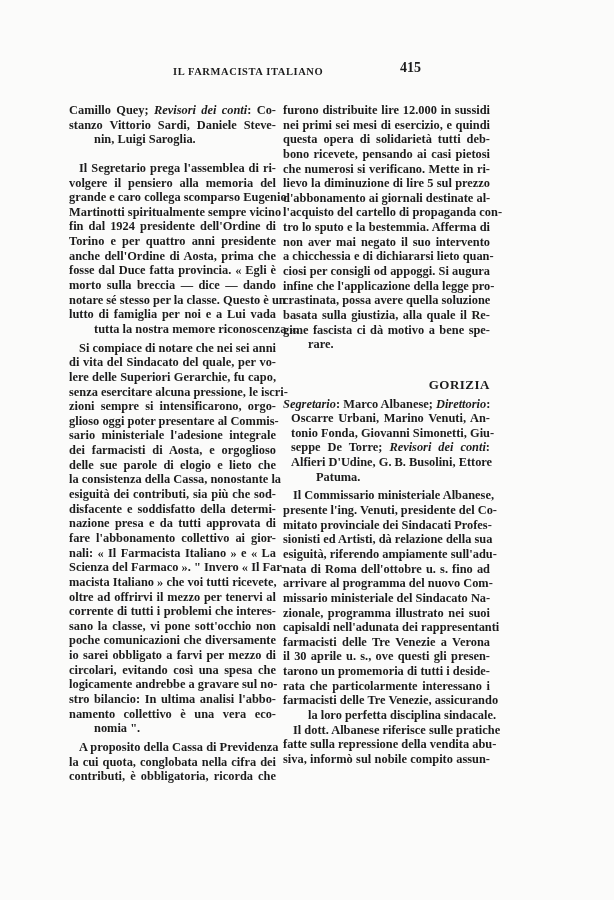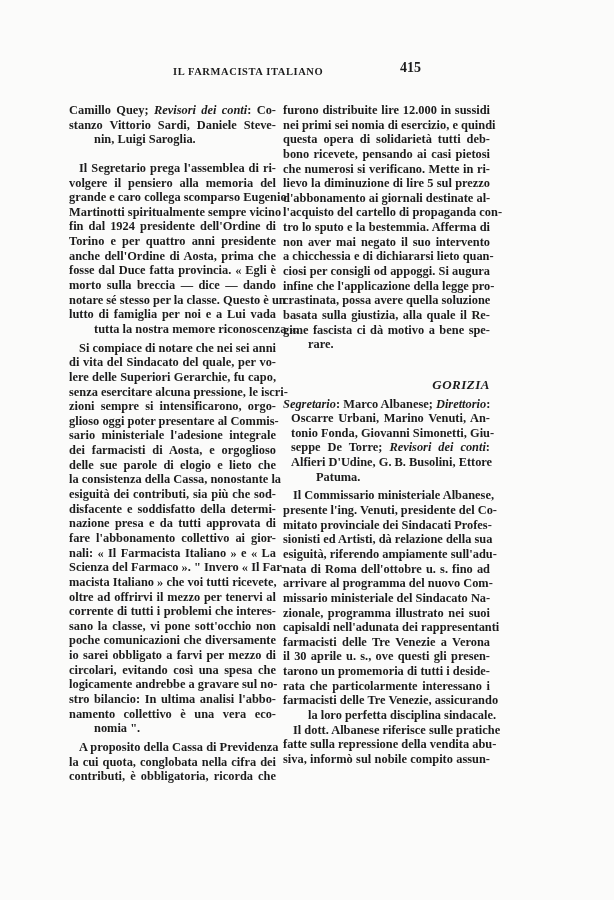--- a/index.html
+++ b/index.html
@@ -30,21 +30,20 @@
   .col.right { left: 283px; }
   .line { display: block; text-align: justify; text-align-last: justify; white-space: nowrap; height: 14.65px; }
   .line.last { text-align-last: left; margin-left: 25px; }
   .line.indent { padding-left: 10px; }
   .line.hang { padding-left: 8px; font-family: Liberation Serif, serif; }
   .gap { height: 14px; }
   .gap-sm { height: 4px; }
   .section-title {
     text-align: right; font-weight: bold; font-size: 13px; letter-spacing: 0.5px;
     margin: 26px 0 4px 0;
-    font-style: italic;
   }
   .it { font-style: italic; }
   .para { display: block; }
 </style>
 </head>
 <body>
 
 <div class="page">
 
   <div class="running-title">IL FARMACISTA ITALIANO</div>
@@ -105,21 +104,21 @@
     <div class="para">
       <span class="line indent">A proposito della Cassa di Previdenza</span>
       <span class="line">la cui quota, conglobata nella cifra dei</span>
       <span class="line">contributi, è obbligatoria, ricorda che</span>
     </div>
   </div>
 
   <div class="col right">
     <div class="para">
       <span class="line">furono distribuite lire 12.000 in sussidi</span>
-      <span class="line">nei primi sei nomia di esercizio, e quindi</span>
+      <span class="line">nei primi sei mesi di esercizio, e quindi</span>
       <span class="line">questa opera di solidarietà tutti deb-</span>
       <span class="line">bono ricevete, pensando ai casi pietosi</span>
       <span class="line">che numerosi si verificano. Mette in ri-</span>
       <span class="line">lievo la diminuzione di lire 5 sul prezzo</span>
       <span class="line">d'abbonamento ai giornali destinate al-</span>
       <span class="line">l'acquisto del cartello di propaganda con-</span>
       <span class="line">tro lo sputo e la bestemmia. Afferma di</span>
       <span class="line">non aver mai negato il suo intervento</span>
       <span class="line">a chicchessia e di dichiararsi lieto quan-</span>
       <span class="line">ciosi per consigli od appoggi. Si augura</span>

